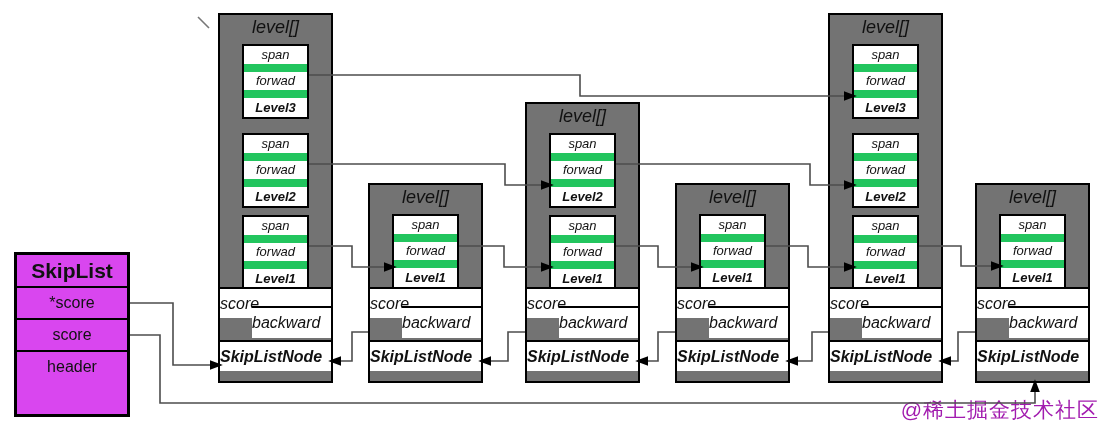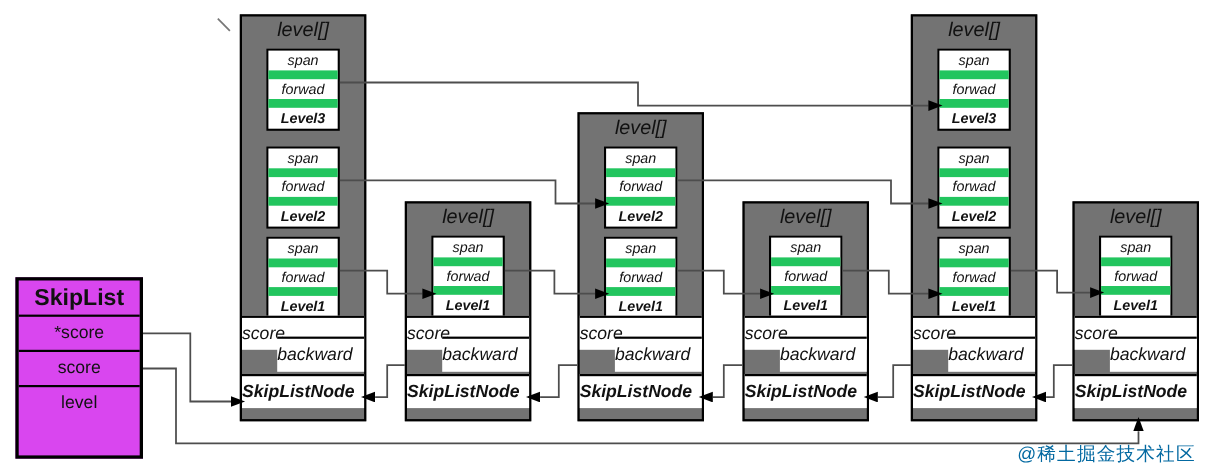--- a/index.html
+++ b/index.html
@@ -28,34 +28,34 @@
   .lrow:first-child{border-top:none;}
   .lrow.lbl{height:19px;line-height:19px;font-weight:bold;font-size:13px;}
   .nrow{position:absolute;left:0;right:0;font-size:16px;border-top:2px solid #000;background:#fff;}
   .nrow.score{bottom:63px;height:29px;line-height:29px;}
   .nrow.backward{bottom:43px;height:30px;line-height:30px;margin-left:32px;}
   .nrow.footer{bottom:10px;height:29px;line-height:29px;font-weight:bold;}
   
   #wires{position:absolute;left:0;top:0;width:1107px;height:428px;pointer-events:none;z-index:5;}
   
   .watermark{
-    position:absolute;right:20px;bottom:4px;font-size:17px;letter-spacing:1px;
-    color:#0369a1;z-index:2;
+    position:absolute;right:8px;bottom:4px;font-size:21px;letter-spacing:1px;
+    color:#a21caf;z-index:2;
   }
 </style>
 </head>
 <body>
 
 <div id="canvas">
 
   <div class="skiplist">
     <div class="sl-title">SkipList</div>
     <div class="sl-row">*score</div>
     <div class="sl-row">score</div>
-    <div class="sl-row">level</div>
+    <div class="sl-row">header</div>
   </div>
 
   <div class="node tall n1">
     <div class="node-title">level[]</div>
     <div class="lgroup lg-a">
       <div class="lrow">span</div>
       <div class="lrow">forwad</div>
       <div class="lrow lbl">Level3</div>
     </div>
     <div class="lgroup lg-b">

